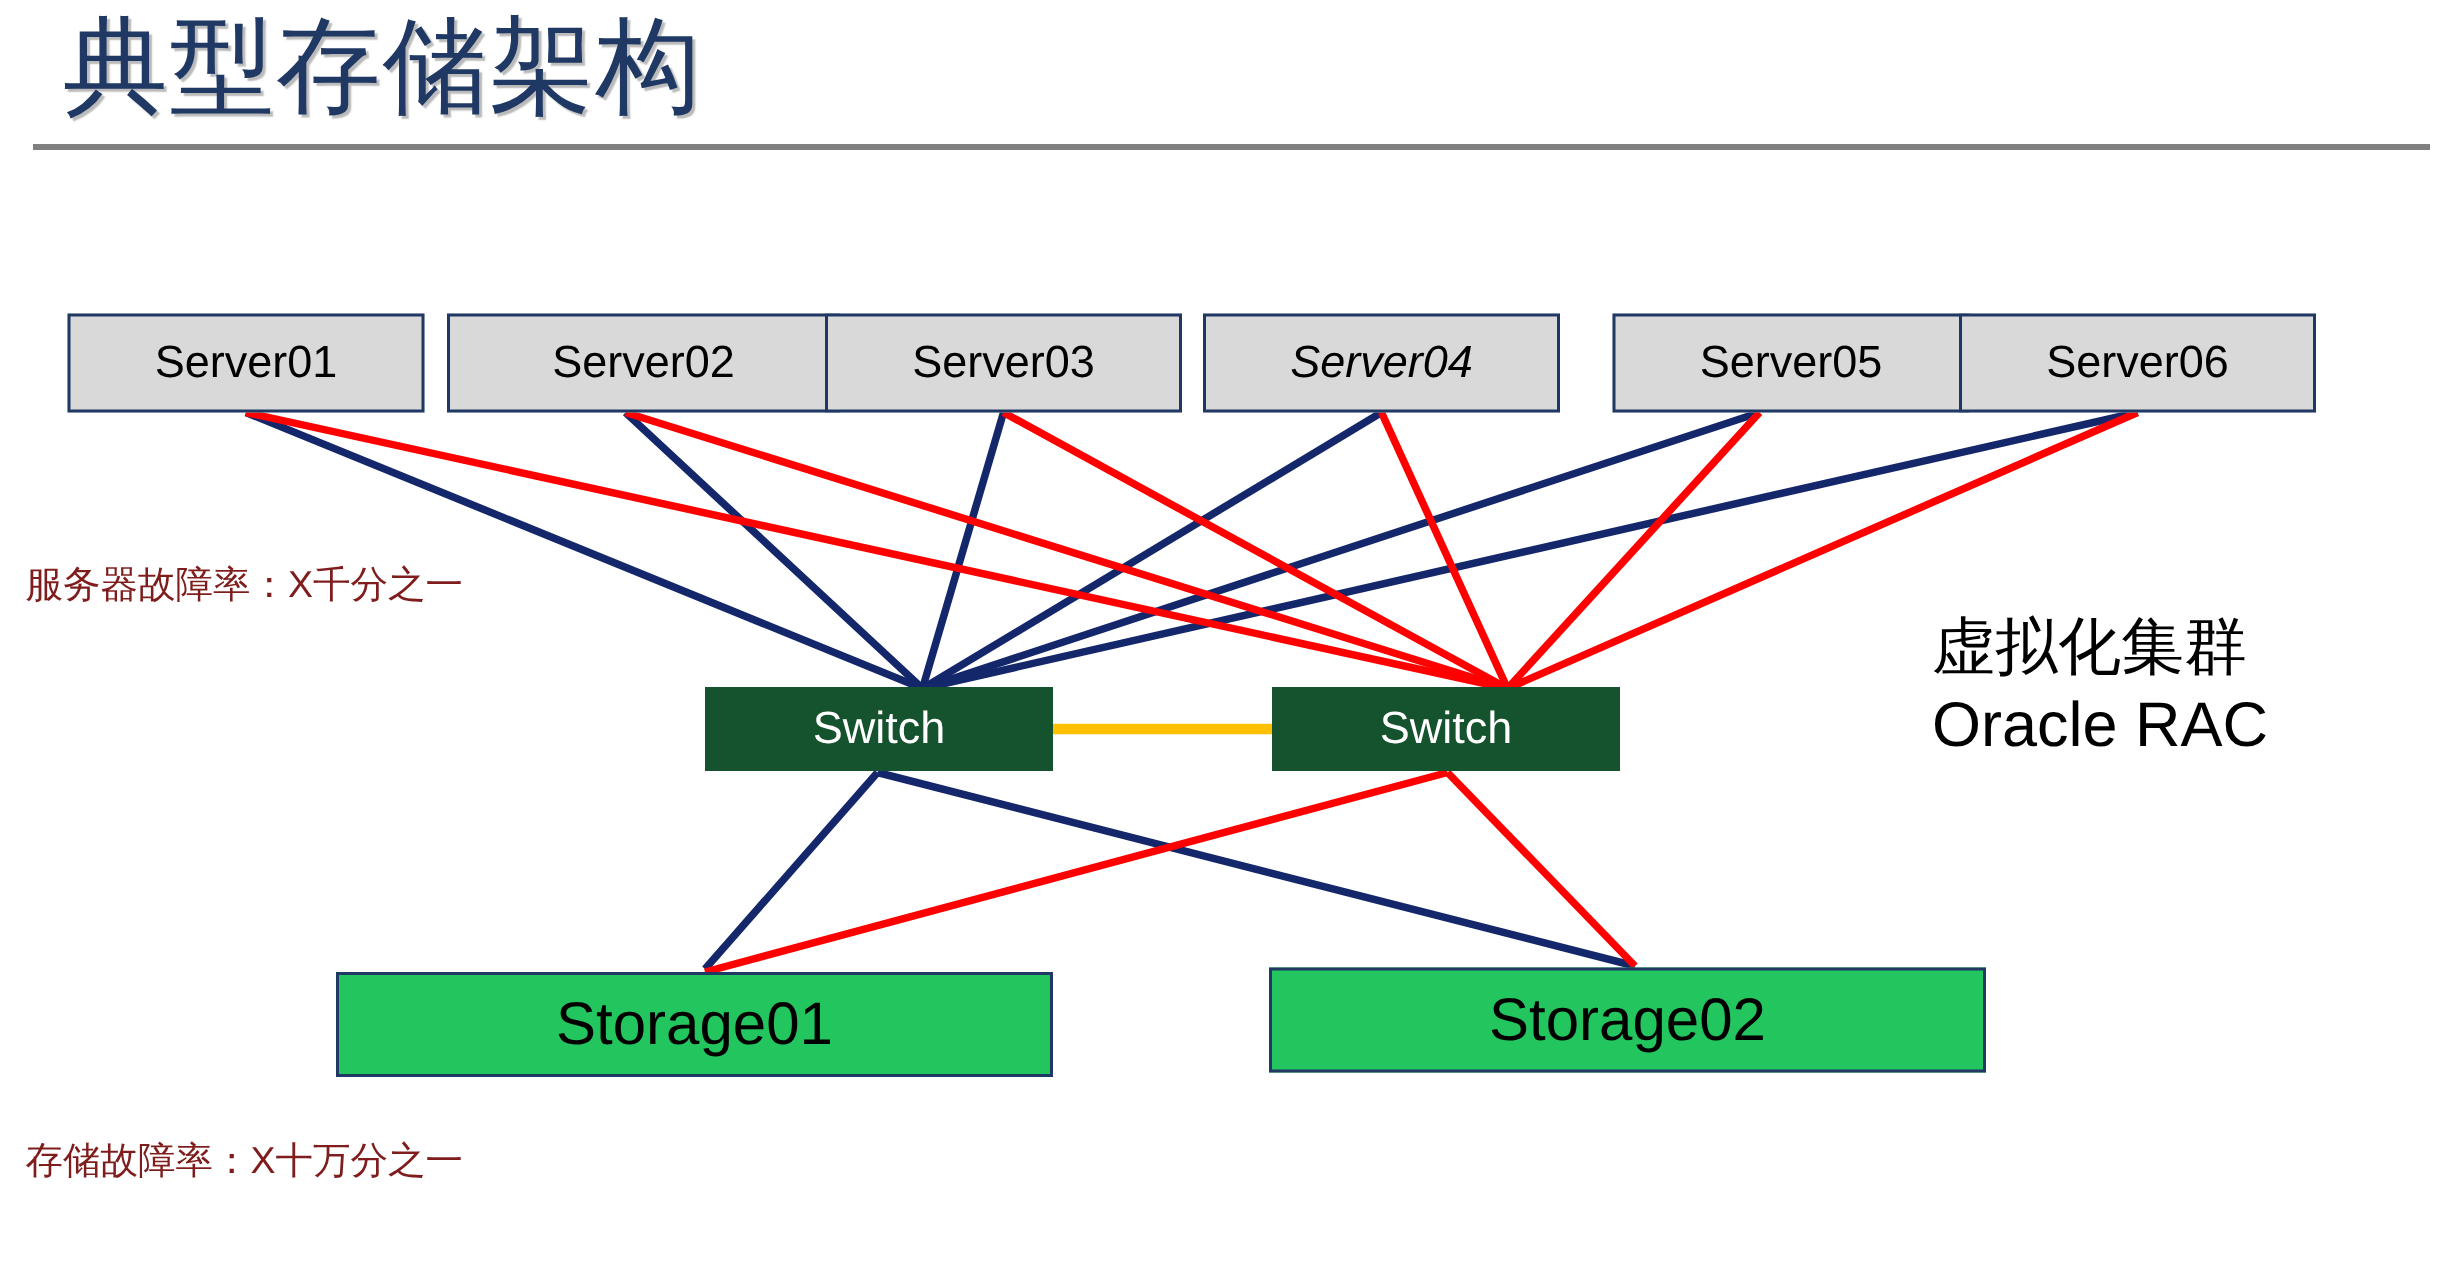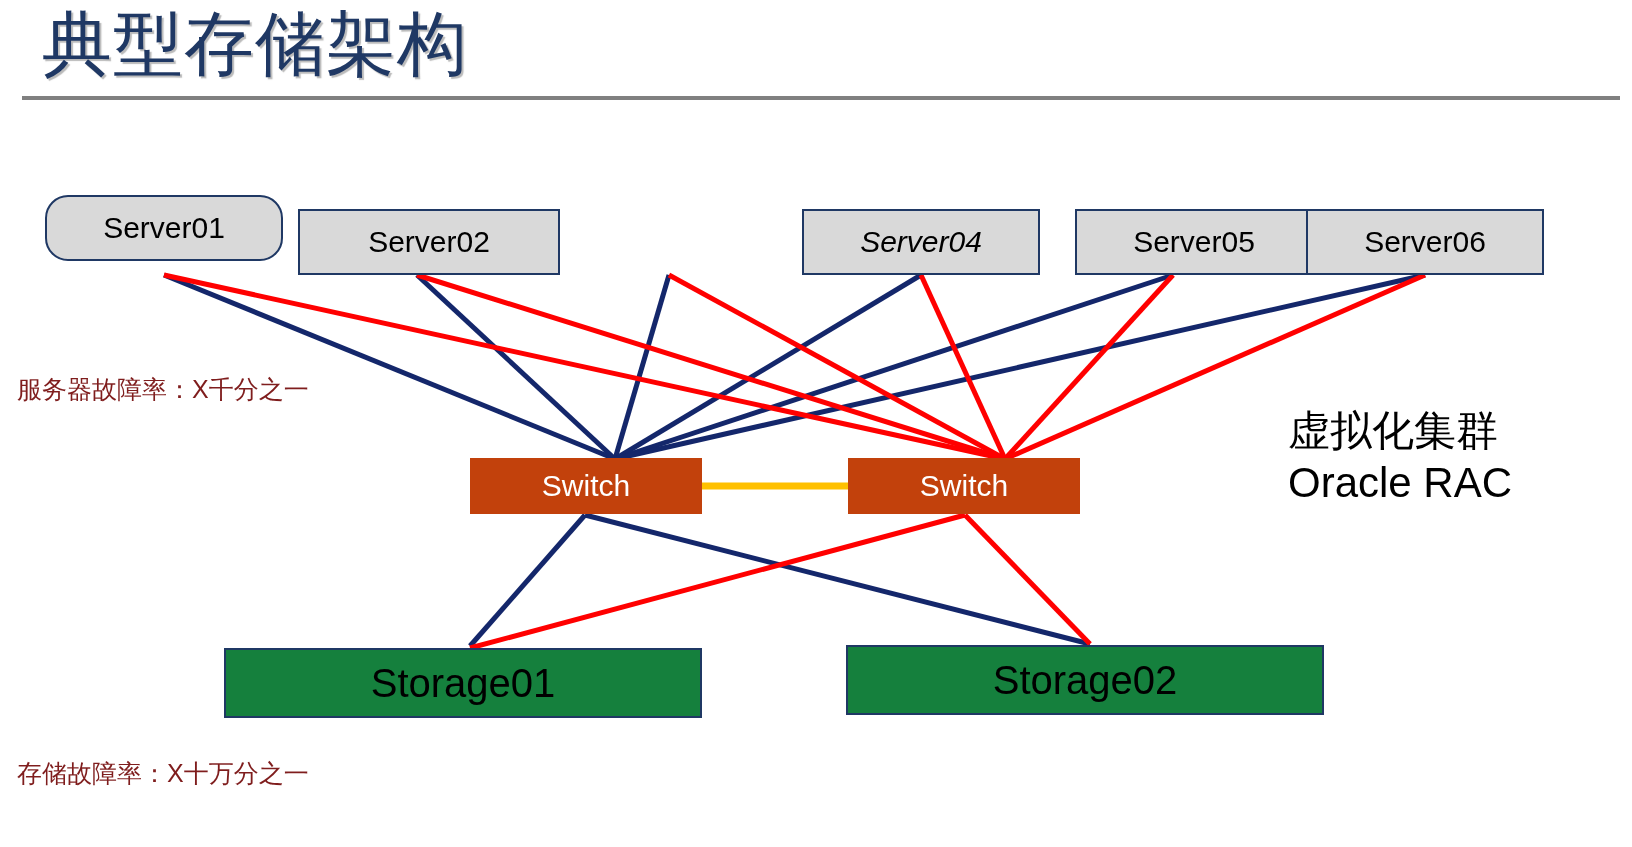--- a/index.html
+++ b/index.html
@@ -58,27 +58,27 @@
     justify-content: center;
     text-align: center;
   }
   .server-node {
     background: #D9D9D9;
     border: 2px solid #1F3864;
     color: #000000;
     font-size: 30px;
   }
   .switch-node {
-    background: #c2410c;
+    background: #14532d;
     border: none;
     color: #FFFFFF;
     font-size: 30px;
   }
   .storage-node {
-    background: #15803d;
+    background: #22c55e;
     border: 2px solid #1F3864;
     color: #000000;
     font-size: 40px;
   }
 
   
   .annotation {
     position: absolute;
     color: #7f1d1d;
     font-size: 25px;
@@ -132,25 +132,28 @@
     <g stroke="#FF0000" stroke-width="5" fill="none">
       <line x1="965" y1="515" x2="470" y2="648"></line>
       <line x1="965" y1="515" x2="1090" y2="644"></line>
     </g>
 
     <g stroke="#FFC000" stroke-width="7" fill="none">
       <line x1="702" y1="486" x2="848" y2="486"></line>
     </g>
   </svg>
 
-  <div class="node server-node" style="left:45px; top:195px; width:238px; height:66px;border-radius:23px;">
+  <div class="node server-node" style="left:45px; top:209px; width:238px; height:66px;">
     <span>Server01</span>
   </div>
   <div class="node server-node" style="left:298px; top:209px; width:262px; height:66px;">
     <span>Server02</span>
+  </div>
+  <div class="node server-node" style="left:550px; top:209px; width:238px; height:66px;">
+    <span>Server03</span>
   </div>
   <div class="node server-node" style="left:802px; top:209px; width:238px; height:66px;font-style:italic;">
     <span>Server04</span>
   </div>
   <div class="node server-node" style="left:1054px; top:209px; width:238px; height:66px;margin-left:21px;">
     <span>Server05</span>
   </div>
   <div class="node server-node" style="left:1306px; top:209px; width:238px; height:66px;">
     <span>Server06</span>
   </div>

